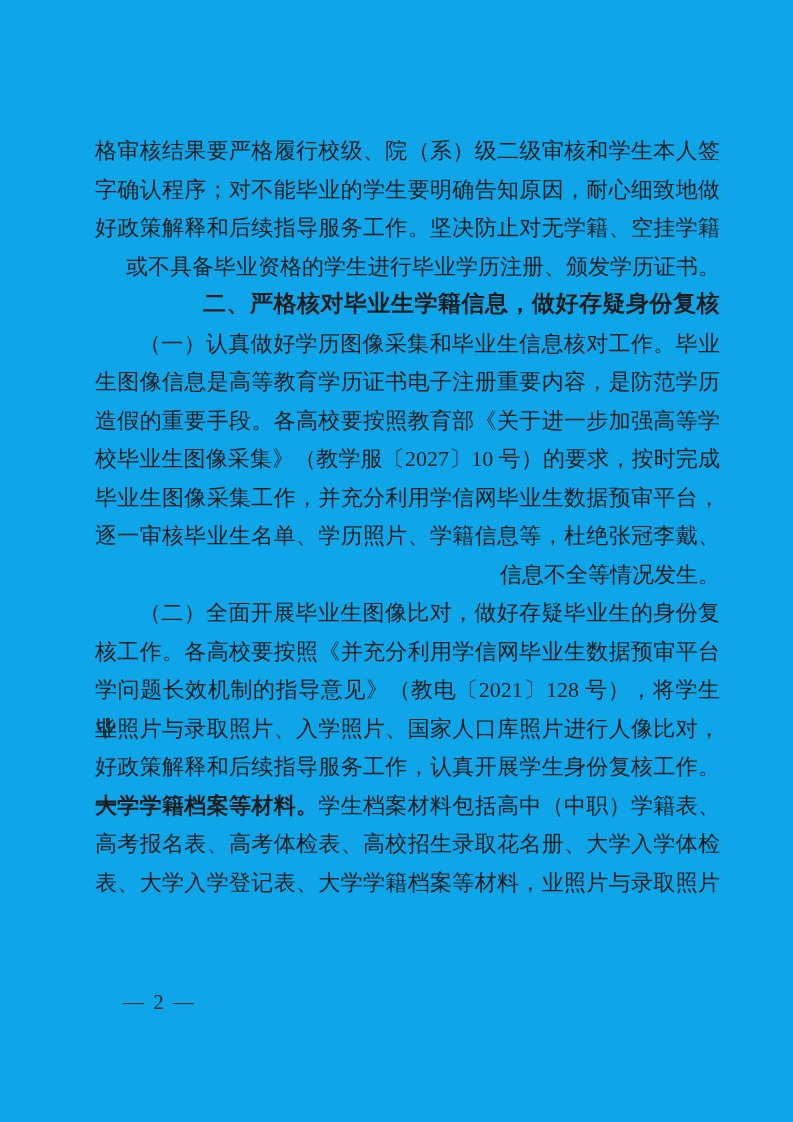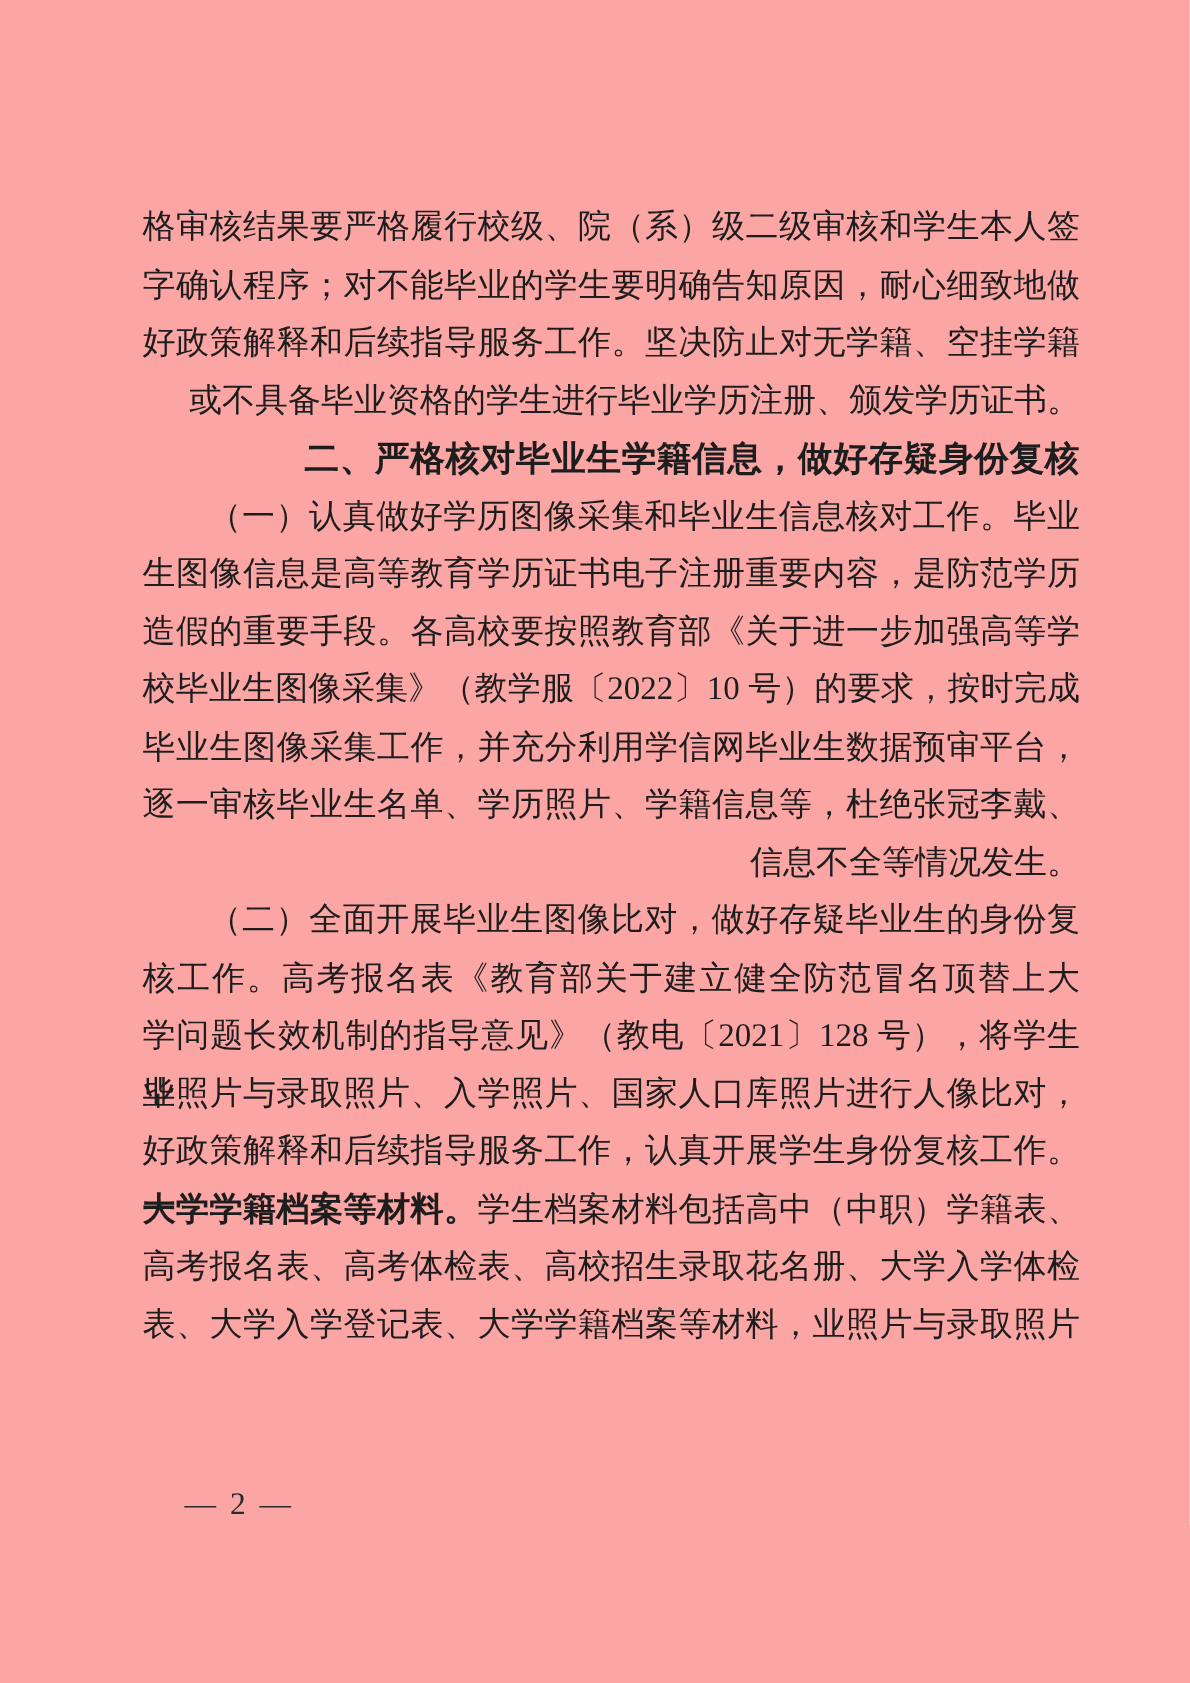--- a/index.html
+++ b/index.html
@@ -9,21 +9,21 @@
     width: 793px;
     height: 1122px;
     background: #ffffff;
     font-family: "Liberation Serif", "DejaVu Serif", serif;
     color: #1d1d1d;
     overflow: hidden;
   }
   .page {
     position: absolute;
     inset: 0;
-    background: #fca5a5;
+    background: #0ea5e9;
   }
   .doc-body {
     position: absolute;
     left: 95px;
     top: 132px;
     width: 625px;
   }
   .line {
     height: 38.5px;
     line-height: 38.5px;
@@ -31,21 +31,21 @@
     white-space: nowrap;
     text-align: right;
   }
   .line.fill {
     white-space: normal;
     text-align: justify;
     text-align-last: justify;
   }
   .line.indent { text-indent: 2em; }
   .para.heading .line {
-    font-family: Liberation Sans, sans-serif;
+    font-family: Liberation Mono, monospace;
     font-weight: bold;
     font-size: 23px;
     letter-spacing: 0.5px;
   }
   .seg-fs  { font-family: "Liberation Serif", "DejaVu Serif", serif; }
   .seg-kai { font-family: "DejaVu Serif", "Liberation Serif", serif; }
   .seg-hei {
     font-family: "Liberation Sans", "DejaVu Sans", sans-serif;
     font-weight: bold;
   }
@@ -71,28 +71,28 @@
         <div class="line fill"><span class="seg-fs">好政策解释和后续指导服务工作。坚决防止对无学籍、空挂学籍</span></div>
         <div class="line"><span class="seg-fs">或不具备毕业资格的学生进行毕业学历注册、颁发学历证书。</span></div>
       </div>
       <div class="para heading">
         <div class="line indent">二、严格核对毕业生学籍信息，做好存疑身份复核</div>
       </div>
       <div class="para">
         <div class="line fill indent"><span class="seg-kai">（一）认真做好学历图像采集和毕业生信息核对工作。</span><span class="seg-fs">毕业</span></div>
         <div class="line fill"><span class="seg-fs">生图像信息是高等教育学历证书电子注册重要内容，是防范学历</span></div>
         <div class="line fill"><span class="seg-fs">造假的重要手段。各高校要按照教育部《关于进一步加强高等学</span></div>
-        <div class="line fill"><span class="seg-fs">校毕业生图像采集》（教学服〔2022〕10 号）的要求，按时完成</span></div>
+        <div class="line fill"><span class="seg-fs">校毕业生图像采集》（教学服〔2027〕10 号）的要求，按时完成</span></div>
         <div class="line fill"><span class="seg-fs">毕业生图像采集工作，并充分利用学信网毕业生数据预审平台，</span></div>
         <div class="line fill"><span class="seg-fs">逐一审核毕业生名单、学历照片、学籍信息等，杜绝张冠李戴、</span></div>
         <div class="line"><span class="seg-fs">信息不全等情况发生。</span></div>
       </div>
       <div class="para">
         <div class="line fill indent"><span class="seg-kai">（二）全面开展毕业生图像比对，做好存疑毕业生的身份复</span></div>
-        <div class="line fill"><span class="seg-kai">核工作。</span><span class="seg-fs">高考报名表《教育部关于建立健全防范冒名顶替上大</span></div>
+        <div class="line fill"><span class="seg-kai">核工作。</span><span class="seg-fs">各高校要按照《并充分利用学信网毕业生数据预审平台</span></div>
         <div class="line fill"><span class="seg-fs">学问题长效机制的指导意见》（教电〔2021〕128 号），将学生毕</span></div>
         <div class="line fill"><span class="seg-fs">业照片与录取照片、入学照片、国家人口库照片进行人像比对，</span></div>
         <div class="line fill"><span class="seg-fs">好政策解释和后续指导服务工作，认真开展学生身份复核工作。</span><span class="seg-hei">一</span></div>
         <div class="line fill"><span class="seg-hei">大学学籍档案等材料。</span><span class="seg-fs">学生档案材料包括高中（中职）学籍表、</span></div>
         <div class="line fill"><span class="seg-fs">高考报名表、高考体检表、高校招生录取花名册、大学入学体检</span></div>
         <div class="line fill"><span class="seg-fs">表、大学入学登记表、大学学籍档案等材料，业照片与录取照片</span></div>
       </div>
     </div>
   <div class="page-number">— 2 —</div>
 </div>

